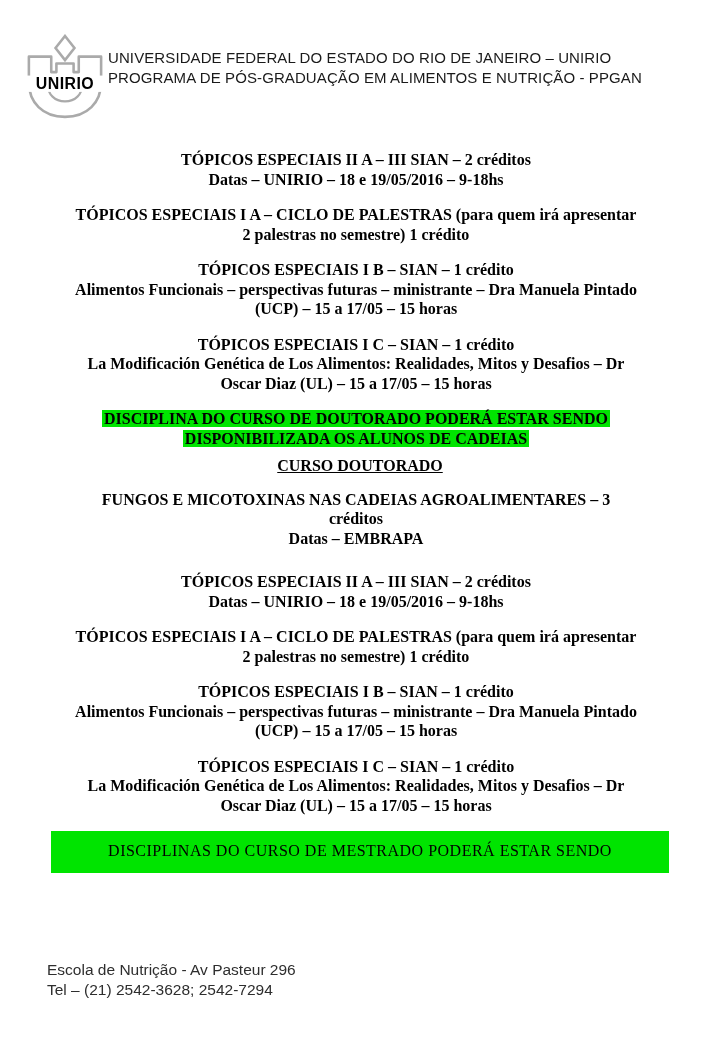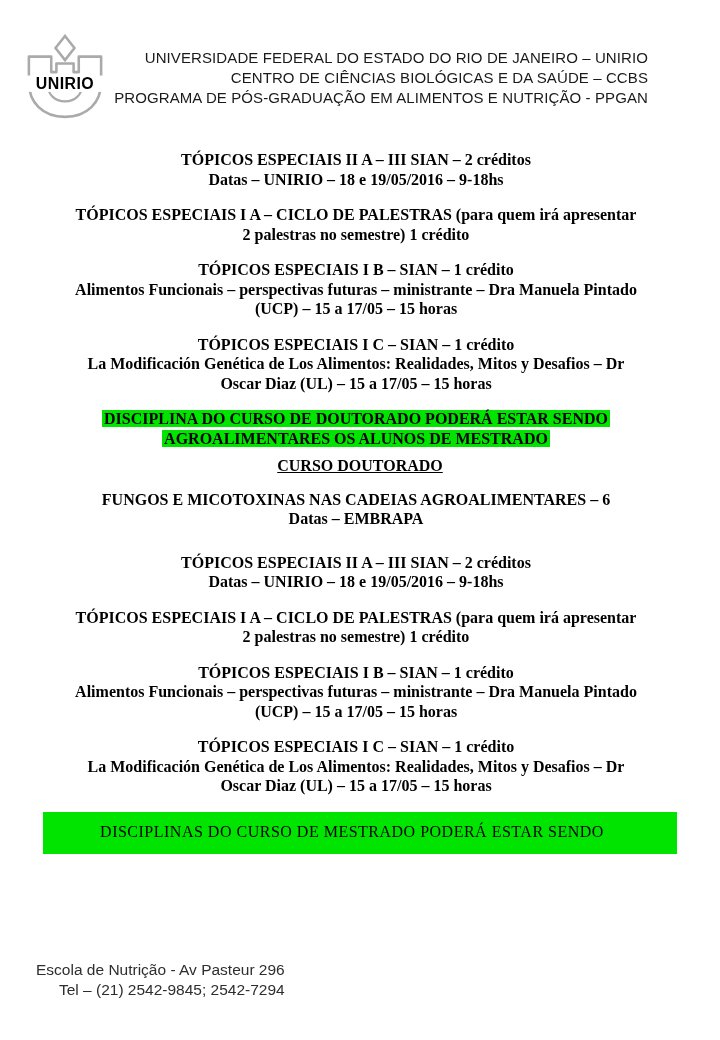--- a/index.html
+++ b/index.html
@@ -17,21 +17,21 @@
   .letterhead {
     display: flex;
     align-items: flex-start;
     padding: 34px 24px 0 22px;
   }
   .logo { width: 86px; height: 90px; flex: 0 0 auto; }
   .letterhead-lines {
     flex: 1;
     margin-right: 48px;
     padding-top: 14px;
-    text-align: right;
+    text-align: left;
     font-family: "Liberation Sans", sans-serif;
     font-size: 15px;
     line-height: 20px;
     letter-spacing: 0.1px;
     color: #1a1a1a;
   }
 
   
   .content {
     margin-top: 26px;
@@ -51,37 +51,37 @@
   }
 
   .section-title { margin: 0 0 14px 0; }
   .section-title .underlined { text-decoration: underline; }
 
   .gap-before { margin-top: 24px; }
 
   .notice-box {
     width: 610px;
     margin: 12px auto 0 auto;
-    padding: 10px 20px 12px 4px;
+    padding: 10px 4px 12px 4px;
     background: var(--highlight_green, #00e400);
     font-weight: normal;
     letter-spacing: 0.5px;
     line-height: 20px;
   }
 
   
   .footer {
     position: absolute;
-    left: 36px;
+    left: 47px;
     top: 960px;
     font-family: "Liberation Sans", sans-serif;
     font-size: 15.5px;
     line-height: 20px;
     color: #2e2e2e;
-    text-align: right;
+    text-align: left;
   }
 </style>
 </head>
 <body>
 
 <div class="page">
 
   <header class="letterhead">
     <div class="logo">
       <svg viewBox="0 0 100 104" width="86" height="90" aria-hidden="true">
@@ -91,21 +91,20 @@
         <path d="M8 26 H34 V44 H40 V34 H60 V44 H66 V26 H92 V56 C92 79 76 96 50 96 C24 96 8 79 8 56 Z" fill="#ffffff" stroke="#aaaaaa" stroke-width="3" stroke-linejoin="round"></path>
 
         <path d="M30 52 V58 C30 70 38 78 50 78 C62 78 70 70 70 58 V52 Z" fill="#ffffff" stroke="#aaaaaa" stroke-width="2.5"></path>
 
         <rect x="0" y="48" width="100" height="19" fill="#ffffff"></rect>
         <text x="50" y="63.5" text-anchor="middle" font-family="'Liberation Sans', sans-serif" font-size="18.5" font-weight="bold" letter-spacing="0.5" fill="#000000">UNIRIO</text>
       </svg>
     </div>
     <div class="letterhead-lines">
       <div>UNIVERSIDADE FEDERAL DO ESTADO DO RIO DE JANEIRO – UNIRIO</div>
-      <div>CENTRO DE CIÊNCIAS BIOLÓGICAS E DA SAÚDE – CCBS</div>
       <div>PROGRAMA DE PÓS-GRADUAÇÃO EM ALIMENTOS E NUTRIÇÃO - PPGAN</div>
     </div>
   </header>
 
   <main class="content">
 
     <p class="para">
       <span class="line">TÓPICOS ESPECIAIS II A – III SIAN – 2 créditos</span>
       <span class="line">Datas – UNIRIO – 18 e 19/05/2016 – 9-18hs</span>
     </p>
@@ -122,29 +121,30 @@
     </p>
 
     <p class="para">
       <span class="line">TÓPICOS ESPECIAIS I C – SIAN – 1 crédito</span>
       <span class="line">La Modificación Genética de Los Alimentos: Realidades, Mitos y Desafios – Dr</span>
       <span class="line">Oscar Diaz (UL) – 15 a 17/05 – 15 horas</span>
     </p>
 
     <p class="para notice-highlight">
       <span class="line"><span class="hl">DISCIPLINA DO CURSO DE DOUTORADO PODERÁ ESTAR SENDO</span></span>
-      <span class="line"><span class="hl">AGROALIMENTARES OS ALUNOS DE MESTRADO</span></span>
+      <span class="line"><span class="hl">DISPONIBILIZADA OS ALUNOS DE CADEIAS</span></span>
     </p>
 
     <p class="para section-title">
       <span class="underlined">CURSO DOUTORADO</span>
     </p>
 
     <p class="para">
-      <span class="line">FUNGOS E MICOTOXINAS NAS CADEIAS AGROALIMENTARES – 6</span>
+      <span class="line">FUNGOS E MICOTOXINAS NAS CADEIAS AGROALIMENTARES – 3</span>
+      <span class="line">créditos</span>
       <span class="line">Datas – EMBRAPA</span>
     </p>
 
     <p class="para gap-before">
       <span class="line">TÓPICOS ESPECIAIS II A – III SIAN – 2 créditos</span>
       <span class="line">Datas – UNIRIO – 18 e 19/05/2016 – 9-18hs</span>
     </p>
 
     <p class="para">
       <span class="line">TÓPICOS ESPECIAIS I A – CICLO DE PALESTRAS (para quem irá apresentar</span>
@@ -164,16 +164,16 @@
     </p>
 
     <div class="notice-box">
       <span class="line">DISCIPLINAS DO CURSO DE MESTRADO PODERÁ ESTAR SENDO</span>
     </div>
 
   </main>
 
   <footer class="footer">
     <div>Escola de Nutrição - Av Pasteur 296</div>
-    <div>Tel – (21) 2542-9845; 2542-7294</div>
+    <div>Tel – (21) 2542-3628; 2542-7294</div>
   </footer>
 
 </div>
 
 </body></html>

